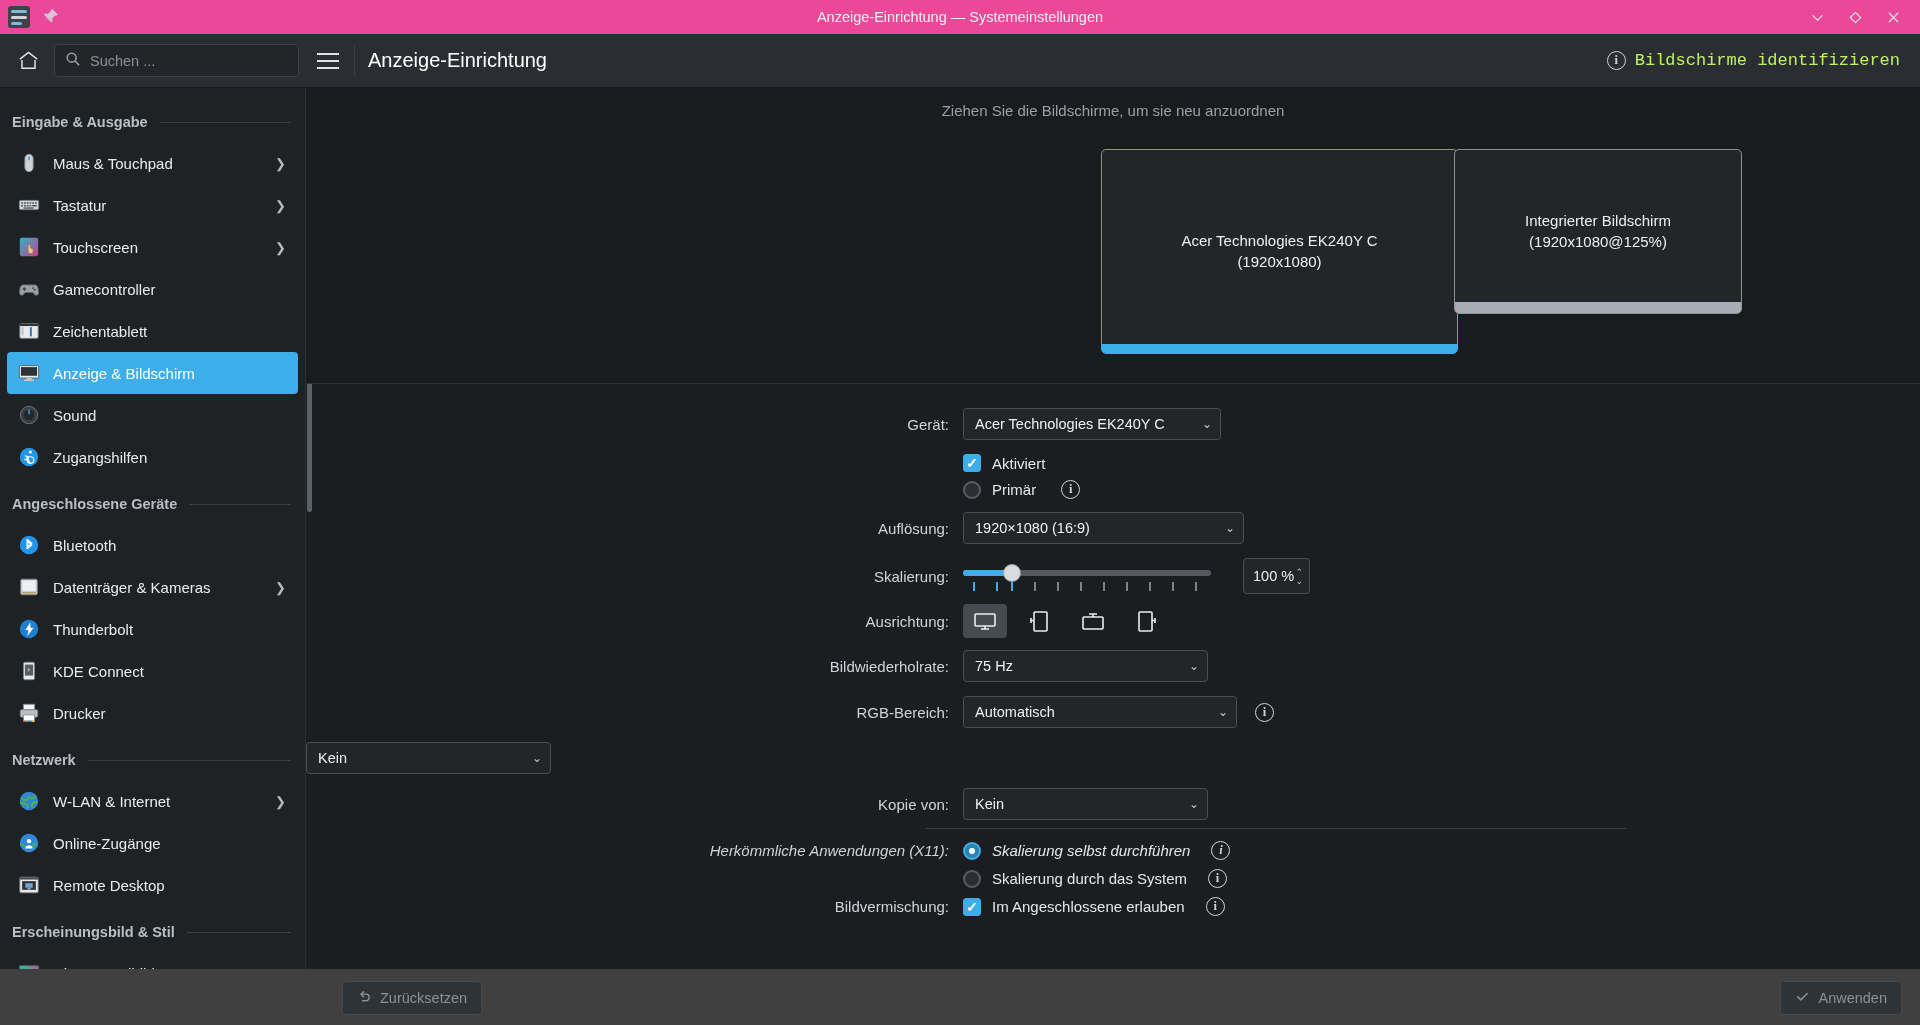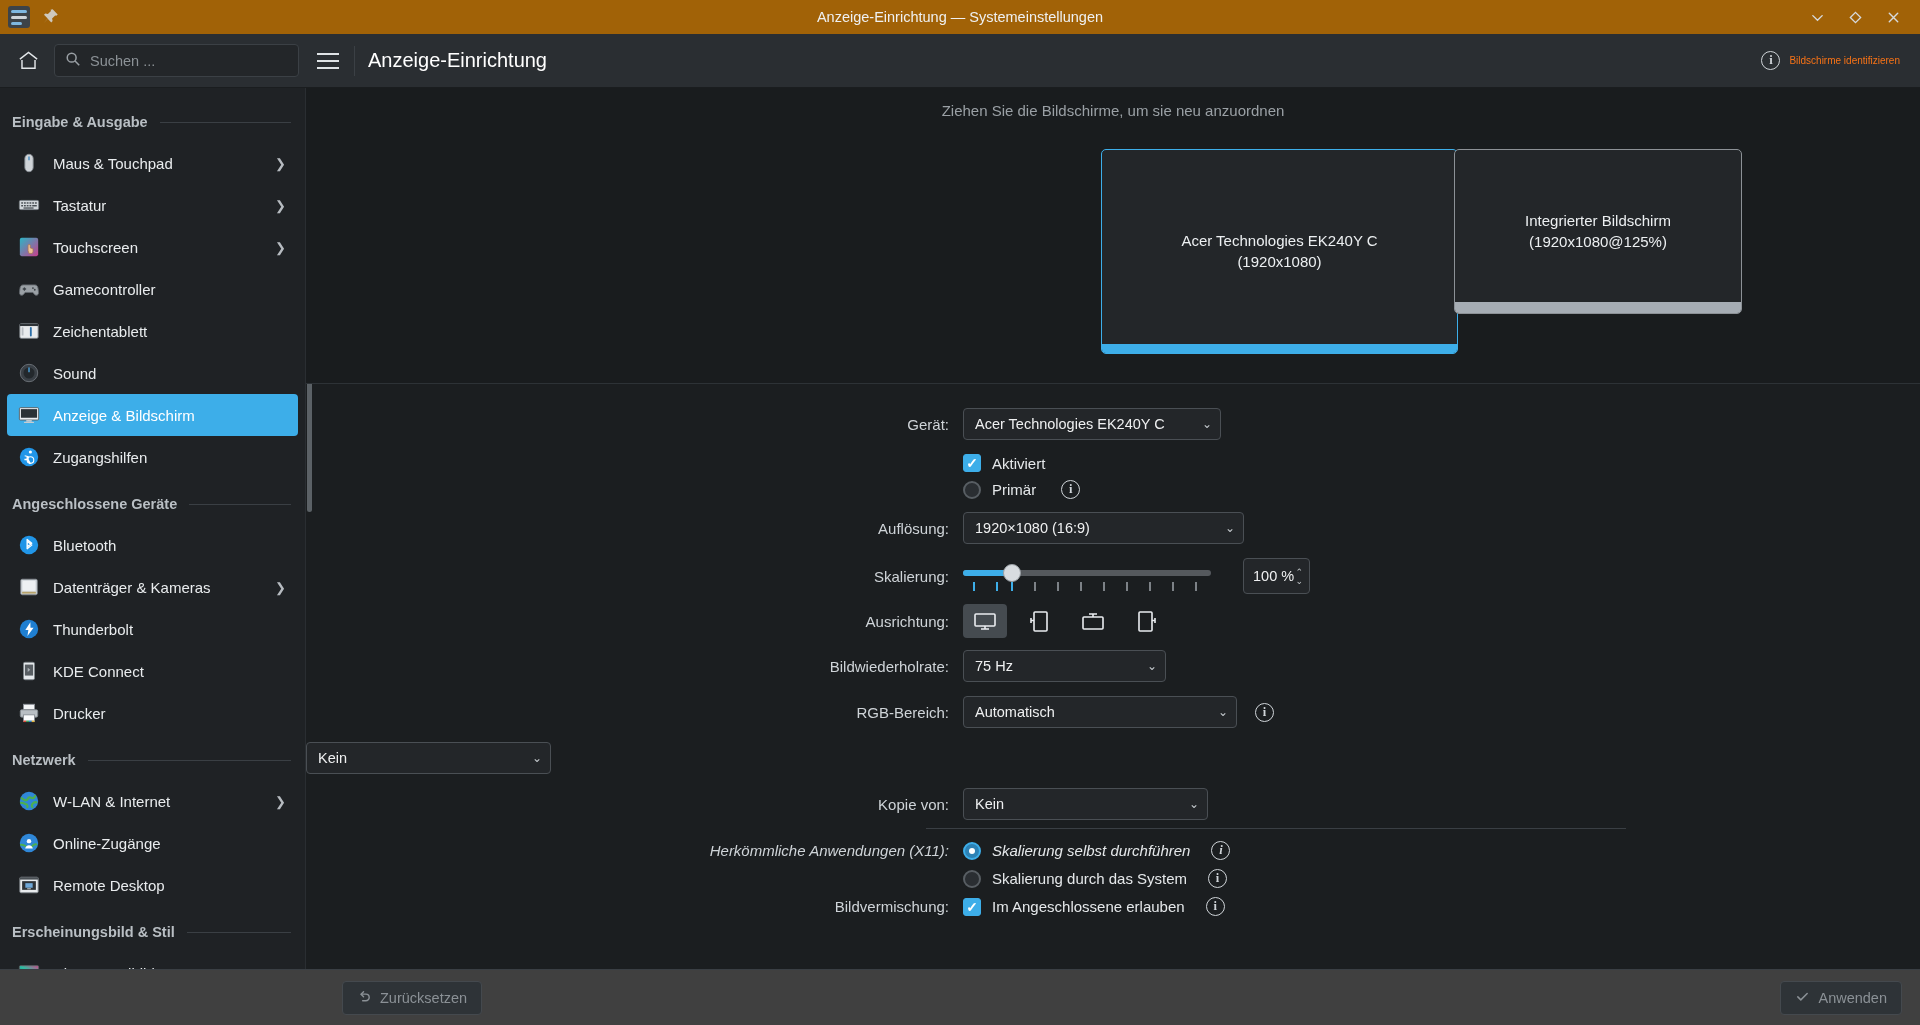--- a/index.html
+++ b/index.html
@@ -7,21 +7,21 @@
     width: 1920px; height: 1025px;
     background: #1b1e20;
     font-family: "Liberation Sans", sans-serif;
     color: #eff0f1;
     overflow: hidden;
   }
   #app { position: relative; width: 1920px; height: 1025px; display: flex; flex-direction: column; }
 
   
   .titlebar {
-    height: 34px; background: #a16207; flex: 0 0 34px;
+    height: 34px; background: #ec4899; flex: 0 0 34px;
     display: flex; align-items: center; position: relative;
   }
   .tb-left { display: flex; align-items: center; gap: 10px; padding-left: 8px; }
   .tb-appicon {
     width: 22px; height: 22px; border-radius: 3px; background: #3d4348;
     display: flex; flex-direction: column; justify-content: center; gap: 3px; padding: 0 3px;
   }
   .tb-appicon i { display: block; height: 3px; background: #7fb8e0; border-radius: 2px; position: relative; }
   .tb-appicon i.a { width: 100%; }
   .tb-appicon i.b { width: 100%; background: #cfd4d8; }
@@ -53,21 +53,21 @@
   }
   .searchbox .ph { color: #8b9196; font-size: 14.5px; }
   .hmenu {
     width: 40px; height: 38px; margin-left: 9px;
     display: flex; flex-direction: column; justify-content: center; align-items: center; gap: 5px;
   }
   .hmenu i { display: block; width: 22px; height: 2px; background: #dfe3e6; }
   .hdr-sep { width: 1px; height: 30px; background: #3b4045; margin: 0 13px 0 6px; }
   .hdr-title { font-size: 20px; color: #ffffff; }
   .hdr-right { margin-left: auto; display: flex; align-items: center; gap: 9px; padding-right: 20px; }
-  .hdr-right .lbl { font-size: 10px; color: #f97316; }
+  .hdr-right .lbl { font-size: 17px; color: #bef264; font-family: Liberation Mono, monospace; }
 
   
   .body { flex: 1 1 auto; display: flex; min-height: 0; position: relative; }
 
   
   .sidebar {
     width: 306px; flex: 0 0 306px; background: #1f2225;
     position: relative; overflow: hidden; padding-top: 8px;
     border-right: 1px solid #2a2e32;
   }
@@ -335,41 +335,41 @@
           <svg width="22" height="22" viewBox="0 0 24 24">
               <rect x="2" y="4" width="20" height="16" rx="1.5" fill="#e8ebed" stroke="#7e848a"></rect>
               <rect x="2" y="4" width="20" height="2.6" fill="#2e3337"></rect>
               <rect x="4" y="8" width="2" height="9" rx=".6" fill="#b8bec3"></rect>
               <path d="M14 8.5v8.5" stroke="#2b6fa8" stroke-width="2" stroke-linecap="round"></path>
             </svg>
         </span>
         <span class="nav-label">Zeichentablett</span>
       </div>
 
-      <div class="nav-item">
-        <span class="nav-ico">
-          <svg width="22" height="22" viewBox="0 0 24 24">
-              <circle cx="12" cy="12" r="9.5" fill="#3a4046" stroke="#6d7379"></circle>
-              <circle cx="12" cy="12" r="6" fill="#23282c"></circle>
-              <path d="M12 6.5v4" stroke="#4a9fd6" stroke-width="1.6" stroke-linecap="round"></path>
-            </svg>
-        </span>
-        <span class="nav-label">Sound</span>
-      </div>
-
       <div class="nav-item sel">
         <span class="nav-ico">
           <svg width="22" height="22" viewBox="0 0 24 24">
               <rect x="1.5" y="4" width="21" height="13.5" rx="1.2" fill="#eaedf0" stroke="#5a6065"></rect>
               <rect x="3.2" y="5.6" width="17.6" height="9.4" fill="#2b3136"></rect>
               <rect x="9" y="17.5" width="6" height="1.8" fill="#c6ccd1"></rect>
               <rect x="6.5" y="19.3" width="11" height="1.5" rx=".7" fill="#c6ccd1"></rect>
             </svg>
         </span>
         <span class="nav-label">Anzeige &amp; Bildschirm</span>
+      </div>
+
+      <div class="nav-item">
+        <span class="nav-ico">
+          <svg width="22" height="22" viewBox="0 0 24 24">
+              <circle cx="12" cy="12" r="9.5" fill="#3a4046" stroke="#6d7379"></circle>
+              <circle cx="12" cy="12" r="6" fill="#23282c"></circle>
+              <path d="M12 6.5v4" stroke="#4a9fd6" stroke-width="1.6" stroke-linecap="round"></path>
+            </svg>
+        </span>
+        <span class="nav-label">Sound</span>
       </div>
 
       <div class="nav-item">
         <span class="nav-ico">
           <svg width="22" height="22" viewBox="0 0 24 24">
               <circle cx="12" cy="12" r="10" fill="#2196e8"></circle>
               <g fill="#fff">
                 <circle cx="13.5" cy="6.6" r="1.7"></circle>
                 <path d="M7.5 10.2l4.2 1v3.4l2.3 4.3-1.5.9-2.4-4.3H7v-1.7h2.3v-2l-2.2-.5z"></path>
                 <circle cx="13.6" cy="15.4" r="3.6" fill="none" stroke="#fff" stroke-width="1.2"></circle>
@@ -631,21 +631,21 @@
                   <rect x="5" y="3" width="13" height="19" rx="1"></rect>
                   <path d="M18 11.5h3M21 9v5"></path>
                 </svg>
             </div>
           </div>
         </div>
 
         <div class="row">
           <div class="lab">Bildwiederholrate:</div>
           <div class="ctl">
-            <div class="combo" style="width:203px;">
+            <div class="combo" style="width:245px;">
               <span class="val">75 Hz</span>
               <span class="cv">⌄</span>
             </div>
           </div>
         </div>
 
         <div class="row">
           <div class="lab">RGB-Bereich:</div>
           <div class="ctl" style="gap:18px;">
             <div class="combo" style="width:274px;">

